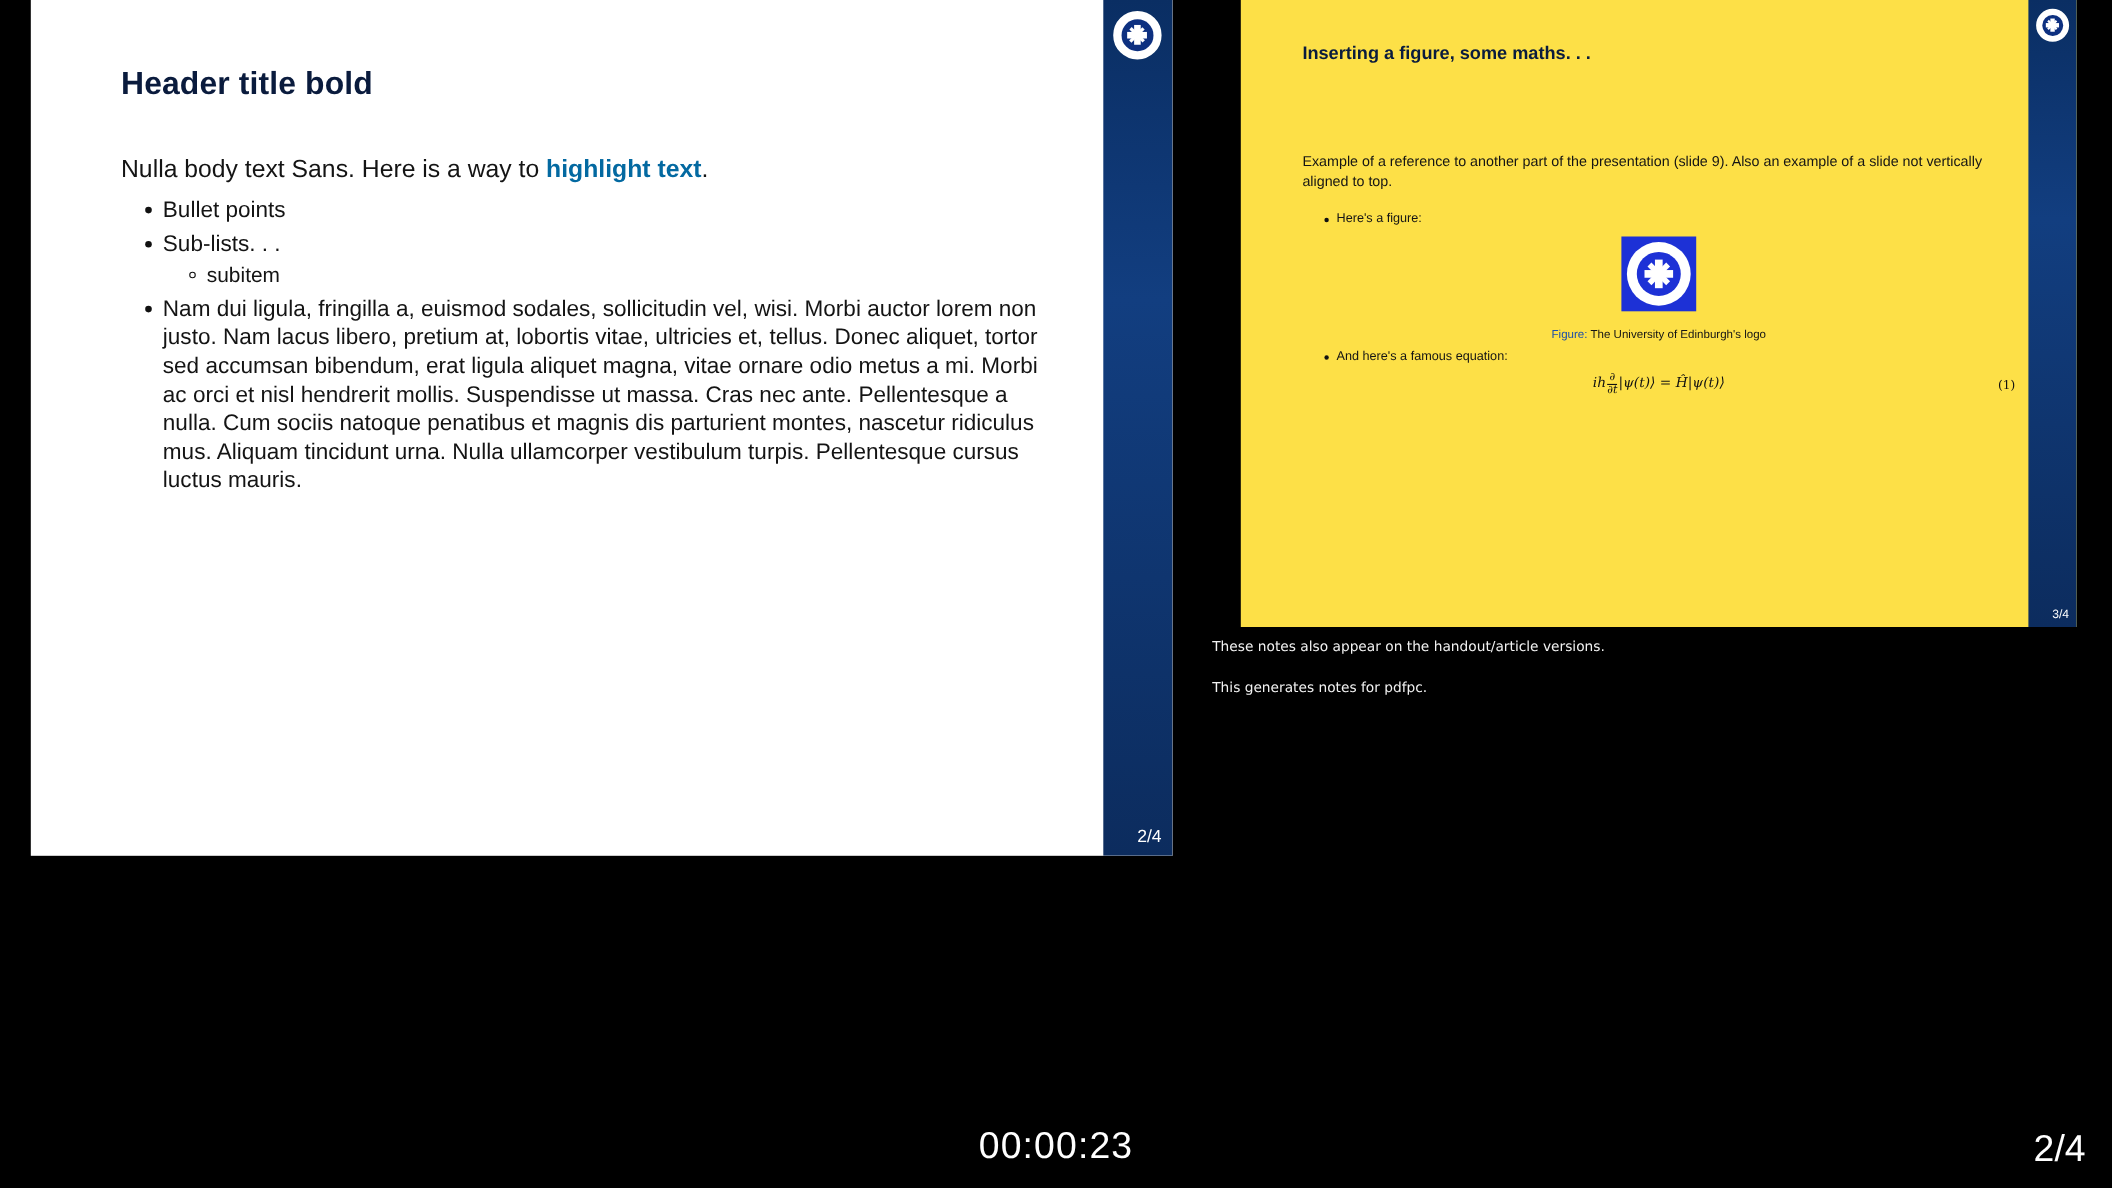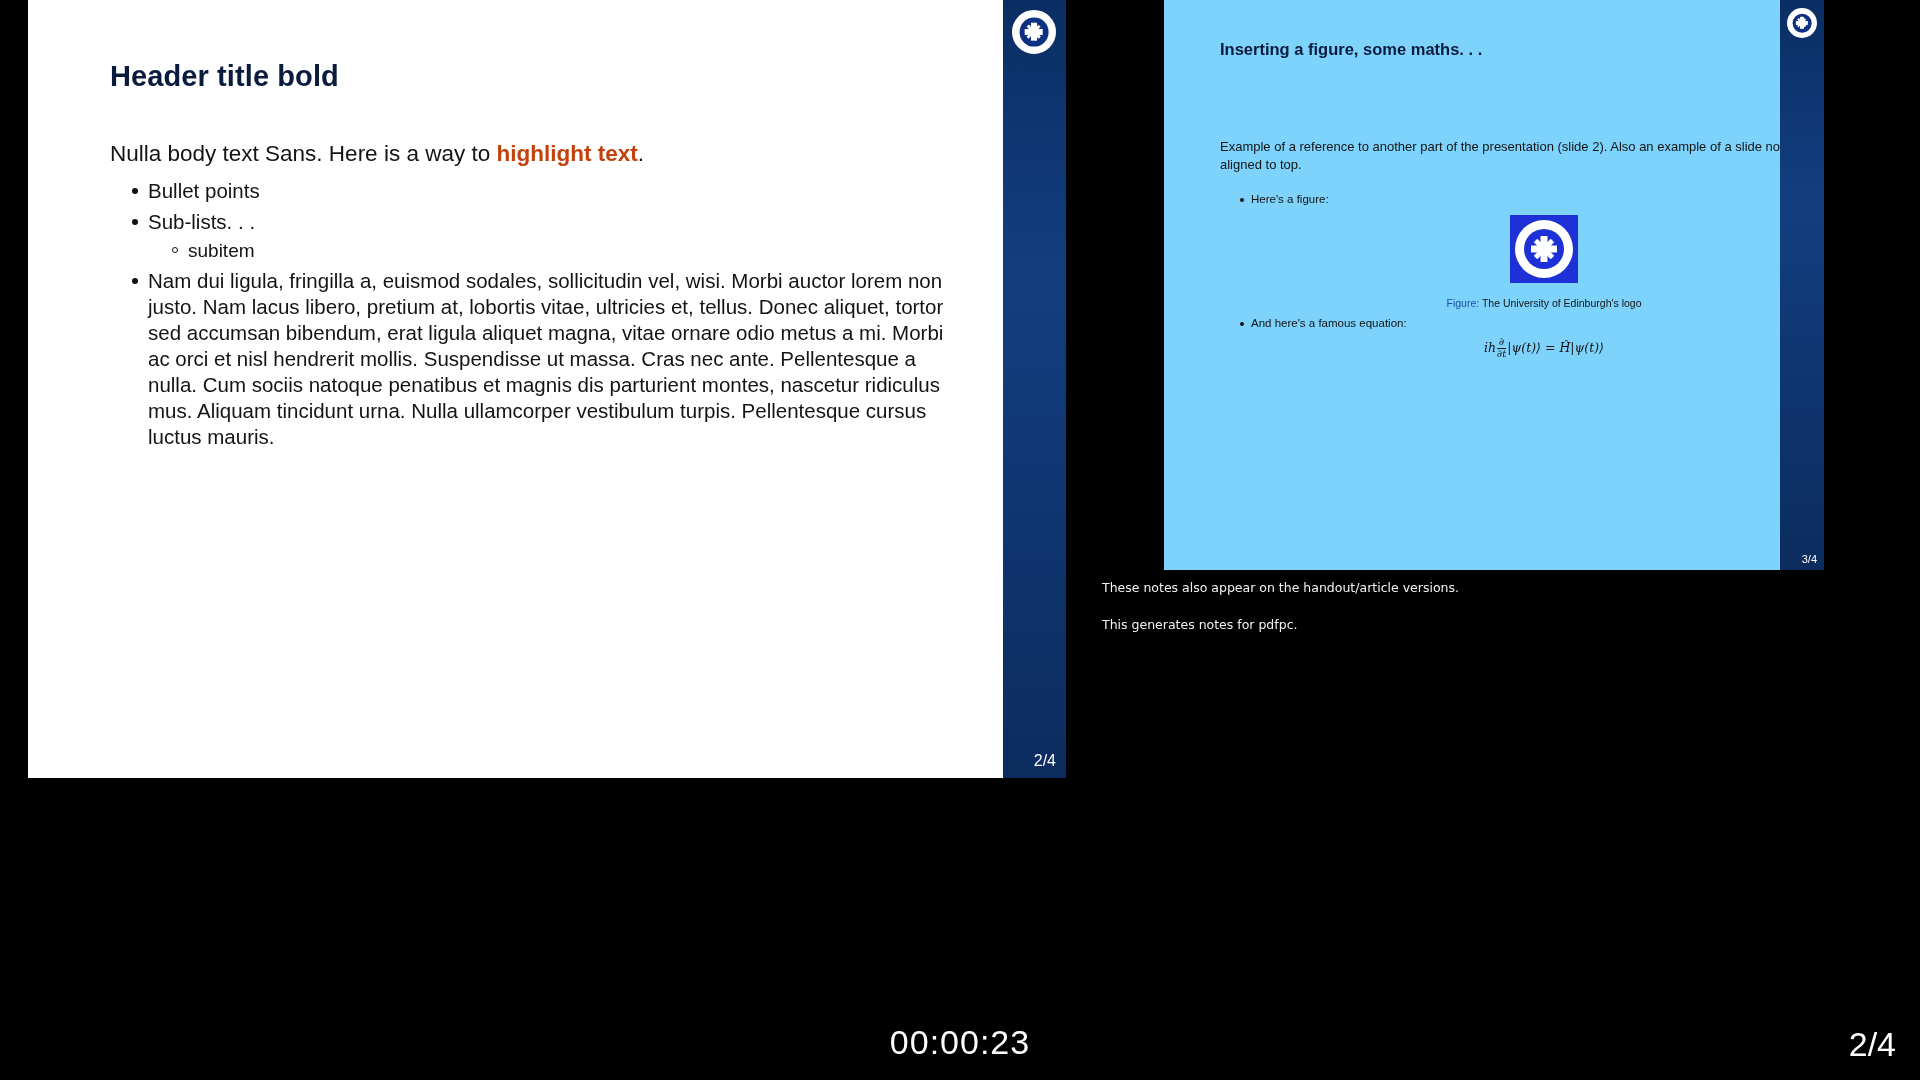--- a/index.html
+++ b/index.html
@@ -103,21 +103,21 @@
     top: 140px;
     width: 860px;
     color: #111111;
   }
   .body-para {
     font-size: 22.5px;
     line-height: 1.28;
     color: #141414;
   }
   .hl {
-    color: #c2410c;
+    color: #0369a1;
     font-weight: bold;
   }
   ul.lvl1 {
     list-style: none;
     margin: 9px 0 0 0;
     padding: 0 0 0 22px;
   }
   ul.lvl1 > li {
     position: relative;
     font-size: 20.5px;
@@ -166,25 +166,24 @@
     bottom: 8px;
     color: #ffffff;
     font-size: 16px;
   }
 
   
   .next-slide {
     position: absolute;
     left: 1128px;
     top: 0px;
-    width: 660px;
+    width: 760px;
     height: 570px;
-    background: #7dd3fc;
+    background: #fde047;
     overflow: hidden;
-    margin-left: 36px;
   }
   .next-slide .slide-side-band {
     width: 44px;
     text-align: right;
   }
   .next-crest-top {
     right: 7px;
     top: 8px;
     width: 30px;
     height: 30px;
@@ -404,21 +403,21 @@
       </div>
       <div class="slide-pagenum">2/4</div>
     </div>
   </div>
 
   <div class="next-slide">
 
     <div class="next-title">Inserting a figure, some maths. . .</div>
 
     <div class="next-body">
-      <div class="next-para">Example of a reference to another part of the presentation (slide 2). Also an example of a slide not vertically aligned to top.</div>
+      <div class="next-para">Example of a reference to another part of the presentation (slide 9). Also an example of a slide not vertically aligned to top.</div>
 
       <ul class="next-lvl1">
         <li>
           <span>Here's a figure:</span>
         </li>
       </ul>
 
       <div class="figure-block">
         <div class="logo-box">
           <div class="logo-circle"></div>

